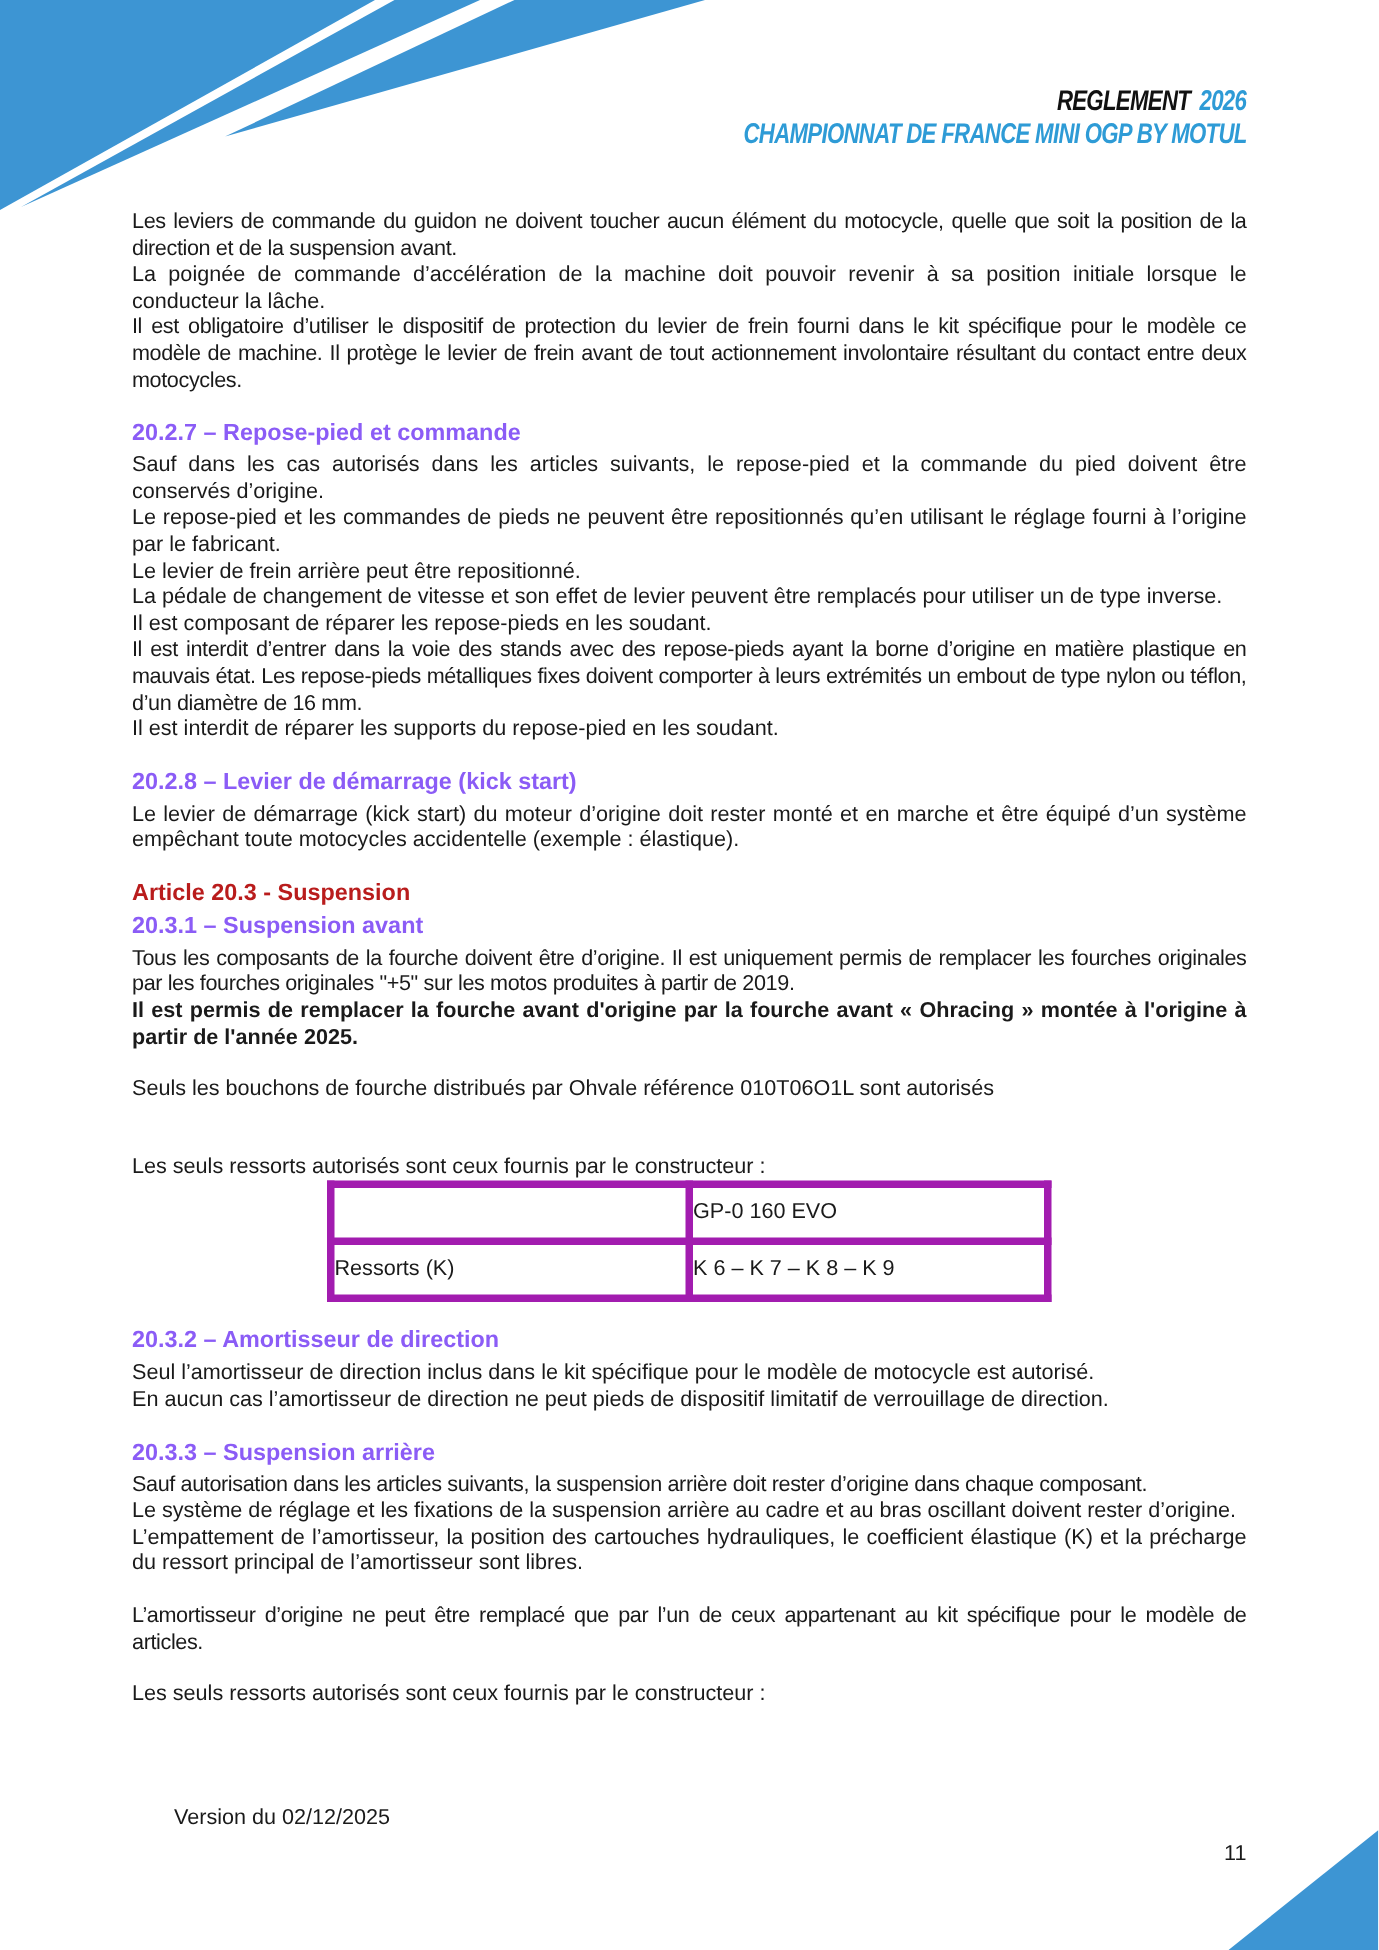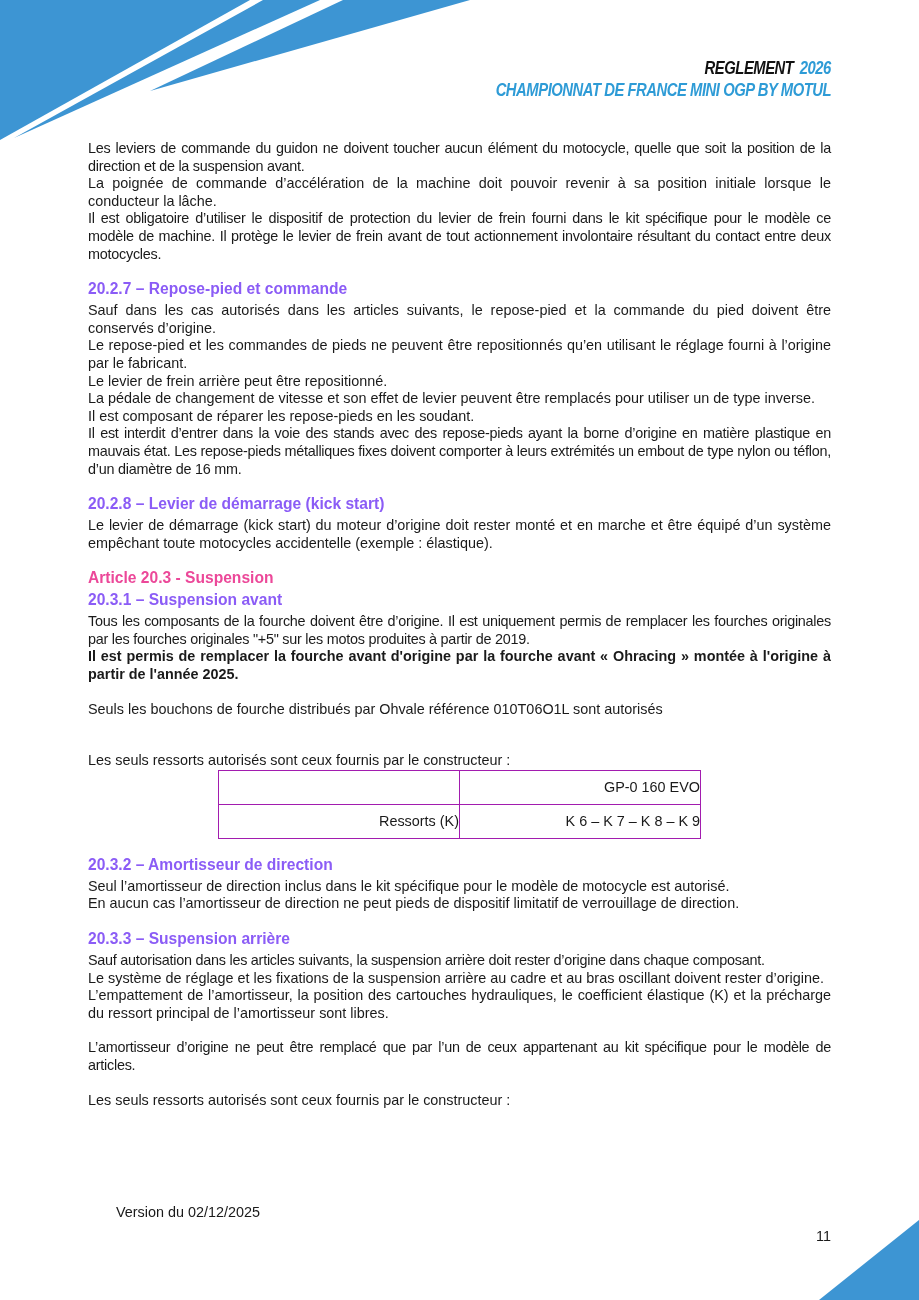--- a/index.html
+++ b/index.html
@@ -9,26 +9,26 @@
   .hdr { position: absolute; right: 88px; text-align: right;
          font-family: "Liberation Sans", sans-serif; font-weight: bold; font-style: italic;
          letter-spacing: -0.6px; transform: scaleX(0.78); transform-origin: right center; }
   .hdr1 { top: 57px; font-size: 19px; color: #111; }
   .hdr1 .yr { color: #2e9bd6; margin-left: 8px; }
   .hdr2 { top: 79px; font-size: 19px; color: #2e9bd6; }
   .content { position: absolute; left: 88px; width: 743px; top: 140px; font-size: 14.4px; line-height: 17.6px; }
   p { margin: 0; text-align: justify; }
   .ls { letter-spacing: -0.25px; }
   h3 { margin: 0; font-size: 15.6px; font-weight: bold; line-height: 18px; color: #8b5cf6; }
-  h2 { margin: 0; font-size: 15.6px; font-weight: bold; line-height: 18px; color: #ec4899; }
+  h2 { margin: 0; font-size: 15.6px; font-weight: bold; line-height: 18px; color: #b91c1c; }
   .gap-s { height: 17px; }
   .gap-h { height: 4px; }
   .bold { font-weight: bold; }
   table.spec { border-collapse: collapse; margin-left: 130px; width: 483px; }
-  table.spec td { border: 1px solid #a21caf; text-align: right; height: 33px; font-size: 14.4px; padding: 0; width: 50%; }
+  table.spec td { border: 5px solid #a21caf; text-align: left; height: 33px; font-size: 14.4px; padding: 0; width: 50%; }
   .footer-ver { position: absolute; left: 116px; top: 1204px; font-size: 14.4px; }
   .footer-pg { position: absolute; right: 88px; top: 1228px; font-size: 14.4px; }
   .deco-br { position: absolute; right: 0; bottom: 0; }
 </style>
 </head>
 <body>
 
 <svg class="deco" width="480" height="145">
   <polygon points="0,0 250,0 0,140" fill="#3d95d3"></polygon>
   <polygon points="263,0 320,0 14,138" fill="#3d95d3"></polygon>
@@ -47,20 +47,21 @@
 
   <div class="gap-s"></div>
   <h3>20.2.7 – Repose-pied et commande</h3>
   <div class="gap-h"></div>
   <p>Sauf dans les cas autorisés dans les articles suivants, le repose-pied et la commande du pied doivent être conservés d’origine.</p>
   <p>Le repose-pied et les commandes de pieds ne peuvent être repositionnés qu’en utilisant le réglage fourni à l’origine par le fabricant.</p>
   <p>Le levier de frein arrière peut être repositionné.</p>
   <p>La pédale de changement de vitesse et son effet de levier peuvent être remplacés pour utiliser un de type inverse.</p>
   <p>Il est composant de réparer les repose-pieds en les soudant.</p>
   <p class="ls">Il est interdit d’entrer dans la voie des stands avec des repose-pieds ayant la borne d’origine en matière plastique en mauvais état. Les repose-pieds métalliques fixes doivent comporter à leurs extrémités un embout de type nylon ou téflon, d’un diamètre de 16 mm.</p>
+  <p>Il est interdit de réparer les supports du repose-pied en les soudant.</p>
 
   <div class="gap-s"></div>
   <h3>20.2.8 – Levier de démarrage (kick start)</h3>
   <div class="gap-h"></div>
   <p>Le levier de démarrage (kick start) du moteur d’origine doit rester monté et en marche et être équipé d’un système empêchant toute motocycles accidentelle (exemple : élastique).</p>
 
   <div class="gap-s"></div>
   <h2>Article 20.3 - Suspension</h2>
   <div class="gap-h"></div>
   <h3>20.3.1 – Suspension avant</h3>

